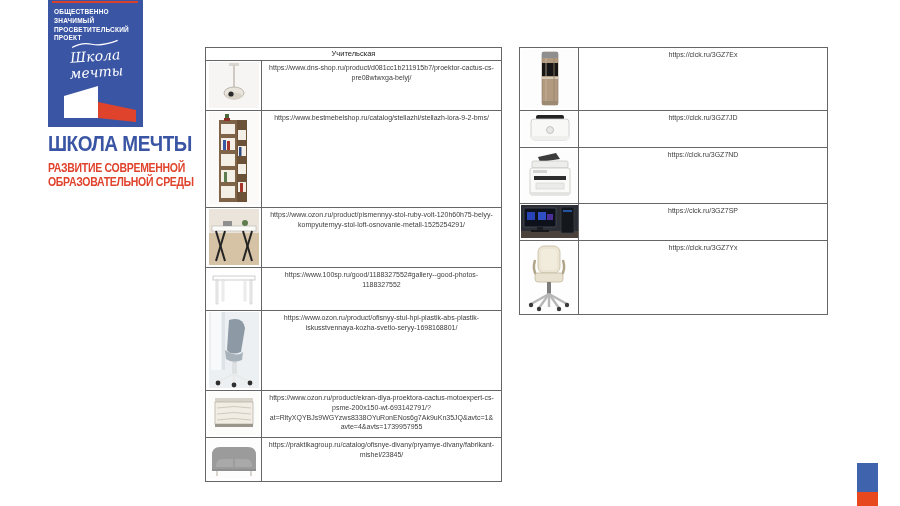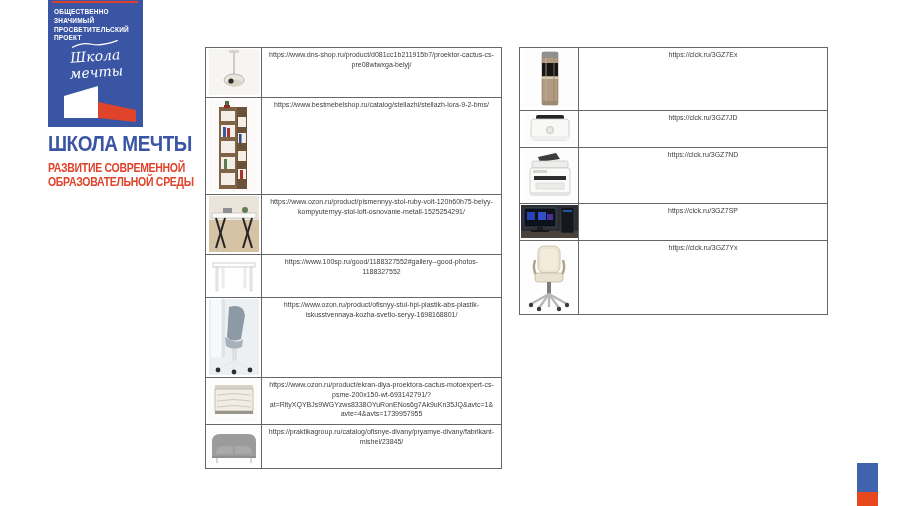--- a/index.html
+++ b/index.html
@@ -100,20 +100,23 @@
     <div>ОБРАЗОВАТЕЛЬНОЙ СРЕДЫ</div>
   </div>
 </div>
 
 <table class="main-table">
   <colgroup>
       <col class="c-img">
       <col class="c-url">
     </colgroup>
   <tbody>
+      <tr>
+    <th colspan="2">Учительская</th>
+  </tr>
 
   <tr style="height:50px;">
     <td class="img-cell">
       <svg width="50" height="46" viewBox="0 0 50 46">
         <rect x="0" y="0" width="50" height="46" fill="#f6f5f3"></rect>
         <rect x="20" y="1" width="10" height="3" fill="#d9d5cf"></rect>
         <rect x="24" y="3" width="2" height="22" fill="#cfcbc4"></rect>
         <ellipse cx="25" cy="31" rx="10" ry="6" fill="#e9e4dc" stroke="#bdb7ad" stroke-width="1"></ellipse>
         <ellipse cx="25" cy="34" rx="8" ry="3.5" fill="#d9d3c8"></ellipse>
         <circle cx="22" cy="32" r="2.6" fill="#2b2b2b"></circle>

